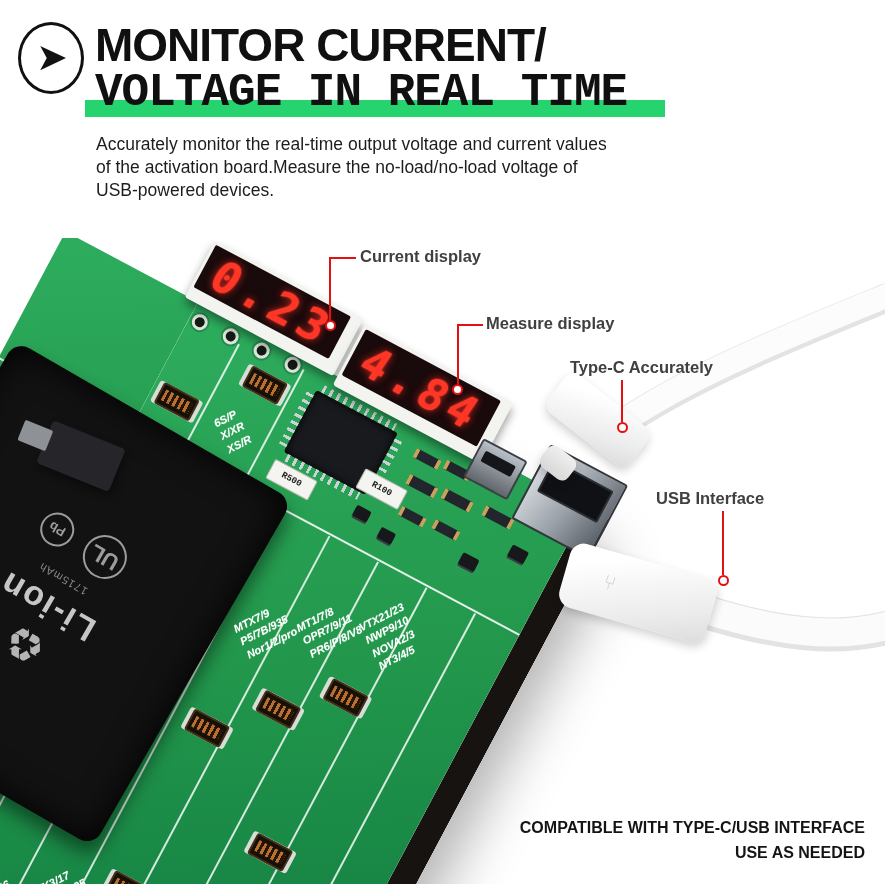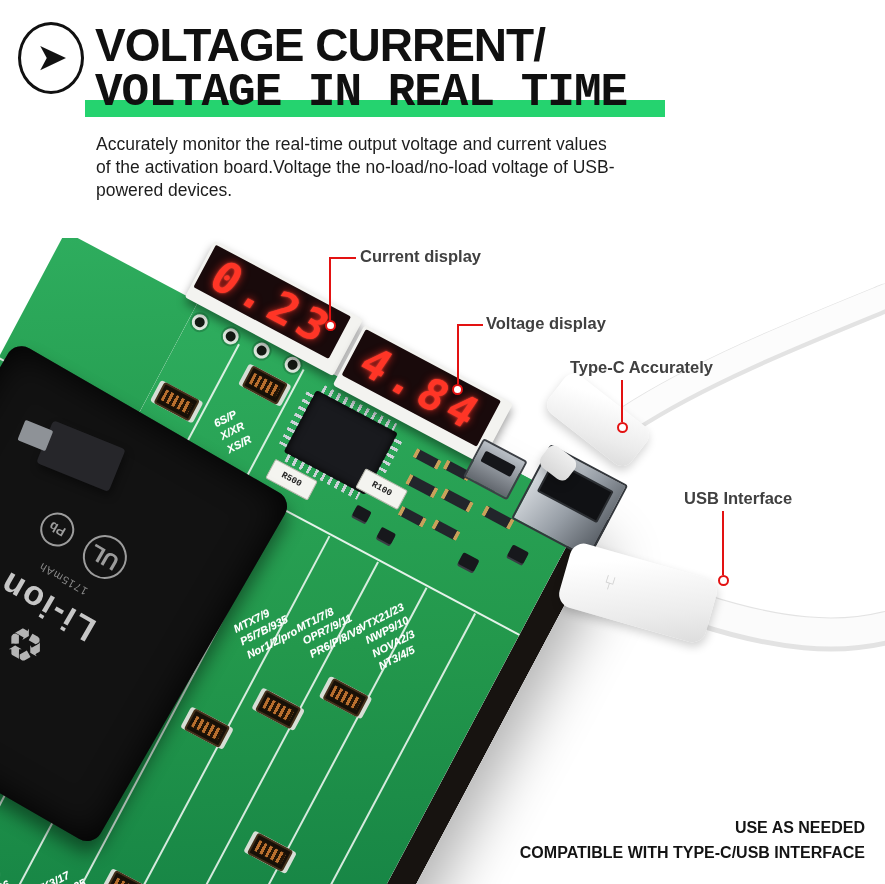--- a/index.html
+++ b/index.html
@@ -111,23 +111,23 @@
   .footer{position:absolute;right:20px;top:816px;text-align:right;z-index:30;
     font-weight:bold;font-size:16px;line-height:1.55;color:#141414;}
 </style>
 </head>
 <body>
 
 <div class="hero-icon">
   <span class="glyph">➤</span>
 </div>
 <div class="green-bar"></div>
-<div class="title title-1">VOLTAGE CURRENT/</div>
+<div class="title title-1">MONITOR CURRENT/</div>
 <div class="title title-2">VOLTAGE IN REAL TIME</div>
-<div class="desc">Accurately monitor the real-time output voltage and current values of the activation board.Voltage the no-load/no-load voltage of USB-powered devices.</div>
+<div class="desc">Accurately monitor the real-time output voltage and current values of the activation board.Measure the no-load/no-load voltage of USB-powered devices.</div>
 
 <div class="scene">
 
   <div class="pcb">
 
     <div class="hole" style="left:6px;top:12px"></div>
     <div class="hole" style="left:40px;top:10px"></div>
     <div class="hole" style="left:74px;top:8px"></div>
     <div class="hole" style="left:108px;top:6px"></div>
 
@@ -246,29 +246,29 @@
   <div class="plug plug-usb">
     <span class="plug-logo">⑂</span>
   </div>
 </div>
 
 <div class="callout-label" style="left:360px;top:247px">Current display</div>
 <div class="c-line" style="left:329px;top:257px;width:27px;height:2px"></div>
 <div class="c-line" style="left:329px;top:257px;width:2px;height:64px"></div>
 <div class="c-dot" style="left:325px;top:320px"></div>
 
-<div class="callout-label" style="left:486px;top:314px">Voltage display</div>
+<div class="callout-label" style="left:486px;top:314px">Measure display</div>
 <div class="c-line" style="left:457px;top:324px;width:26px;height:2px"></div>
 <div class="c-line" style="left:457px;top:324px;width:2px;height:60px"></div>
 <div class="c-dot" style="left:452px;top:384px"></div>
 
 <div class="callout-label" style="left:570px;top:358px">Type-C Accurately</div>
 <div class="c-line" style="left:621px;top:380px;width:2px;height:42px"></div>
 <div class="c-dot" style="left:617px;top:422px"></div>
 
-<div class="callout-label" style="left:684px;top:489px">USB Interface</div>
+<div class="callout-label" style="left:656px;top:489px">USB Interface</div>
 <div class="c-line" style="left:722px;top:511px;width:2px;height:64px"></div>
 <div class="c-dot" style="left:718px;top:575px"></div>
 
 <div class="footer">
+  <div>COMPATIBLE WITH TYPE-C/USB INTERFACE</div>
   <div>USE AS NEEDED</div>
-  <div>COMPATIBLE WITH TYPE-C/USB INTERFACE</div>
 </div>
 
 </body></html>

